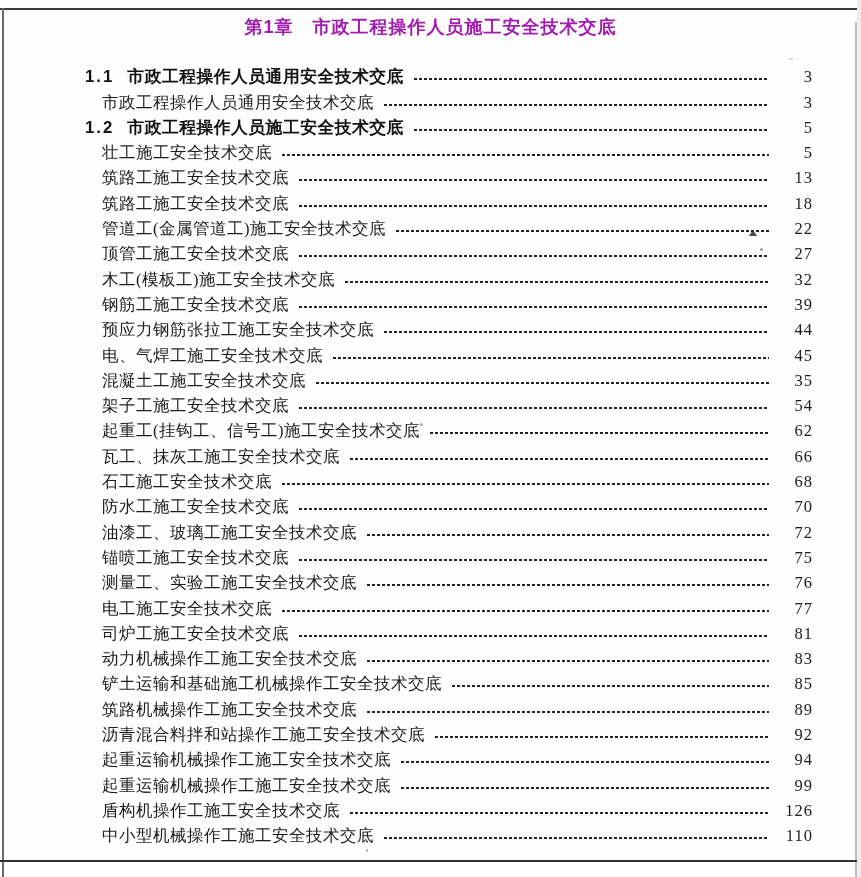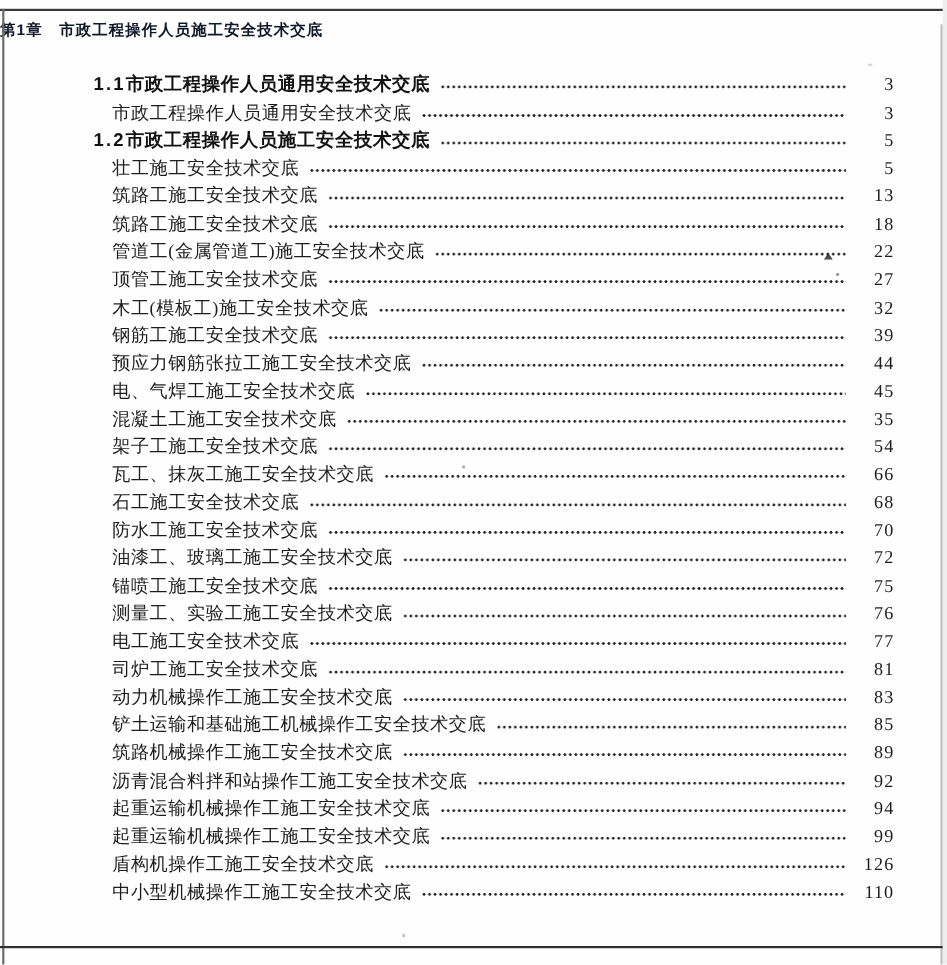--- a/index.html
+++ b/index.html
@@ -18,26 +18,27 @@
   }
   
   .line-top    { position:absolute; left:0;   top:8px;   width:861px; height:2px;  background:#3a3a3a; }
   .line-bottom { position:absolute; left:0;   top:860px; width:861px; height:2px;  background:#303030; }
   .line-left   { position:absolute; left:2px; top:8px;   width:2px;   height:869px; background:#6b6b6b; }
   .line-right  { position:absolute; left:855px;top:22px; width:1.5px; height:855px; background:#bdbdbd; }
   .edge-right  { position:absolute; right:0;  top:0;     width:4px;   height:877px; background:#ededed; }
 
   .title {
     margin: 18px 0 0 0;
+    text-align: center;
     font-family: "Liberation Sans", "DejaVu Sans", sans-serif;
     font-weight: 700;
-    font-size: 14px;
+    font-size: 18px;
     line-height: 18px;
     letter-spacing: 1px;
-    color: #0f172a;
+    color: #a21caf;
   }
 
   .toc {
     margin-top: 27px;
     padding: 0 48px 0 102px;
   }
   .row {
     display: flex;
     align-items: flex-end;
     height: 25.3px;
@@ -48,21 +49,21 @@
     letter-spacing: 0.5px;
   }
   .row.bold {
     font-family: "Liberation Sans", "DejaVu Sans", sans-serif;
     font-weight: 700;
     font-size: 16.8px;
     color: #121212;
   }
   .num {
     margin-left: -17px;
-    margin-right: 0;
+    margin-right: 13px;
     letter-spacing: 2px;
     white-space: nowrap;
   }
   .txt { white-space: nowrap; }
   .leader {
     flex: 1;
     align-self: stretch;
     margin: 0 8px 0 9px;
     background-image: radial-gradient(circle, #242424 1.15px, rgba(0,0,0,0) 1.5px);
     background-size: 5px 4px;
@@ -173,20 +174,25 @@
         <span class="txt">混凝土工施工安全技术交底</span>
         <span class="leader"></span>
         <span class="pg">35</span>
       </div>
       <div class="row">
         <span class="txt">架子工施工安全技术交底</span>
         <span class="leader"></span>
         <span class="pg">54</span>
       </div>
       <div class="row">
+        <span class="txt">起重工(挂钩工、信号工)施工安全技术交底</span>
+        <span class="leader"></span>
+        <span class="pg">62</span>
+      </div>
+      <div class="row">
         <span class="txt">瓦工、抹灰工施工安全技术交底</span>
         <span class="leader"></span>
         <span class="pg">66</span>
       </div>
       <div class="row">
         <span class="txt">石工施工安全技术交底</span>
         <span class="leader"></span>
         <span class="pg">68</span>
       </div>
       <div class="row">

